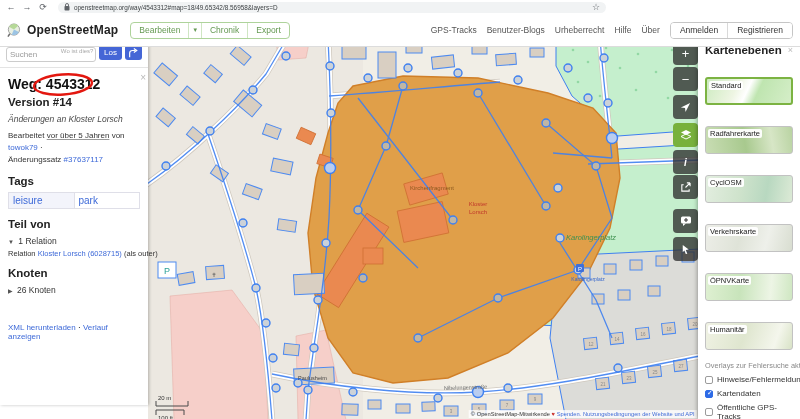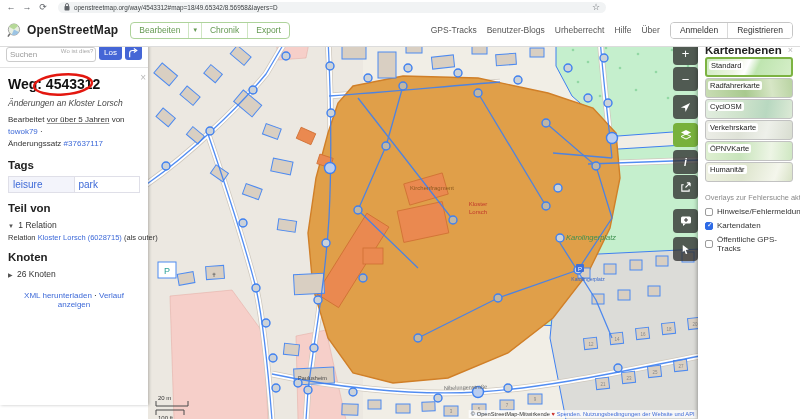--- a/index.html
+++ b/index.html
@@ -50,21 +50,21 @@
   .meta .utime { text-decoration:underline; text-decoration-color:#999; }
   a.lnk, .lnk { color:#3e6ad8; text-decoration:none; cursor:pointer; }
   .sec-head { font-size:11.5px; font-weight:bold; color:#222; margin-top:9px; }
   .tag-table { width:100%; border-collapse:collapse; margin-top:5px; }
   .tag-table td { border:1px solid #dfdfe8; font-size:10px; padding:2px 4px; }
   .tag-table td.key { background:#f3f4fb; width:50%; }
   .rel-group { font-size:8.5px; color:#333; margin-top:6px; }
   .caret-sm { font-size:6px; color:#555; margin-right:2px; }
   .rel-line { font-size:7.5px; color:#333; margin-top:3px; white-space:nowrap; }
   .nodes-line { font-size:8.5px; color:#333; margin-top:6px; }
-  .panel-links { text-align:center; font-size:8px; margin-top:12px; }
+  .panel-links { font-size:8px; margin-top:28px; }
 
   
   .map-area { position:absolute; top:38px; left:148px; right:0; bottom:0; background:#f1eee6; cursor:grab; }
   #map-svg { position:absolute; top:0; left:0; }
   .attribution { position:absolute; right:103px; bottom:1px; background:rgba(255,255,255,.78);
     padding:1px 3px; font-size:8px; white-space:nowrap; transform:scale(.72); transform-origin:right bottom; z-index:5; color:#333; }
   .attribution .heart { color:#c9302c; }
 
   
   .map-ctl { position:absolute; left:673px; width:25px; height:24px; border-radius:4px;
@@ -72,21 +72,21 @@
     font-size:13px; cursor:pointer; z-index:25; }
   .map-ctl.active { background:#78b13c; }
   .map-ctl svg { display:block; }
 
   
   .layers-panel { position:absolute; left:698px; top:37px; width:102px; bottom:0; background:#fff;
     box-shadow:-1px 0 4px rgba(0,0,0,.3); padding:7px 7px; z-index:26; }
   .lp-title-row { display:flex; align-items:center; }
   .lp-title { font-size:11.5px; font-weight:bold; color:#222; }
   .lp-close { margin-left:auto; color:#bbb; font-size:9px; cursor:pointer; }
-  .thumb { position:relative; height:20px; border-radius:3px; margin-top:1px; border:1px solid #c2c2c2; overflow:hidden; cursor:pointer; }
+  .thumb { position:relative; height:28px; border-radius:3px; margin-top:21px; border:1px solid #c2c2c2; overflow:hidden; cursor:pointer; }
   .thumb.selected { border:2px solid #7cb342; }
   .thumb-label { position:absolute; top:2px; left:2px; background:rgba(255,255,255,.95); border-radius:2px;
     font-size:7.5px; padding:0 2px; color:#222; line-height:9px; }
   .t0 { background:linear-gradient(115deg,#cdebc0 0%,#eef5e3 35%,#ffffff 48%,#bfe5b0 60%,#d5eec8 100%); }
   .t1 { background:linear-gradient(100deg,#e3eee0 0%,#cfe3cc 40%,#b8d8c0 70%,#dcead6 100%); }
   .t2 { background:linear-gradient(80deg,#c9ddb4 0%,#a8c98e 45%,#d7e6c6 75%,#b9d3a2 100%); }
   .t3 { background:linear-gradient(105deg,#edeee8 0%,#dfe3d8 40%,#eef0ea 70%,#d8ddd0 100%); }
   .t4 { background:linear-gradient(95deg,#dff0d2 0%,#c8e4bb 40%,#edf5e5 75%,#cfe7c2 100%); }
   .t5 { background:linear-gradient(110deg,#f0f2e4 0%,#dfe6cf 45%,#f4f6ec 80%,#d8e2c6 100%); }
   .lp-ov-head { font-size:8px; transform:scale(.92); transform-origin:left center; color:#8a8a8a; margin-top:11px; white-space:nowrap; }
@@ -484,20 +484,21 @@
     </div>
     <div class="way-panel">
       <span class="close-x">×</span>
       <div class="way-title">
         <span>Weg:</span>
         <span>4543312</span>
         <svg class="annot-svg" width="62" height="25" viewBox="0 0 62 25">
           <ellipse cx="31" cy="12.5" rx="29" ry="10" fill="none" stroke="#e3170f" stroke-width="2.4" transform="rotate(-4 31 12.5)"></ellipse>
         </svg>
       </div>
+      <div class="version">Version #14</div>
       <div class="comment">Änderungen an Kloster Lorsch</div>
       <div class="meta">
         <span>Bearbeitet</span>
         <span class="utime">vor über 5 Jahren</span>
         <span>von</span>
         <span class="lnk">towok79</span>
         <span>·</span><br>
         <span>Änderungssatz</span>
         <span class="lnk">#37637117</span>
       </div>

